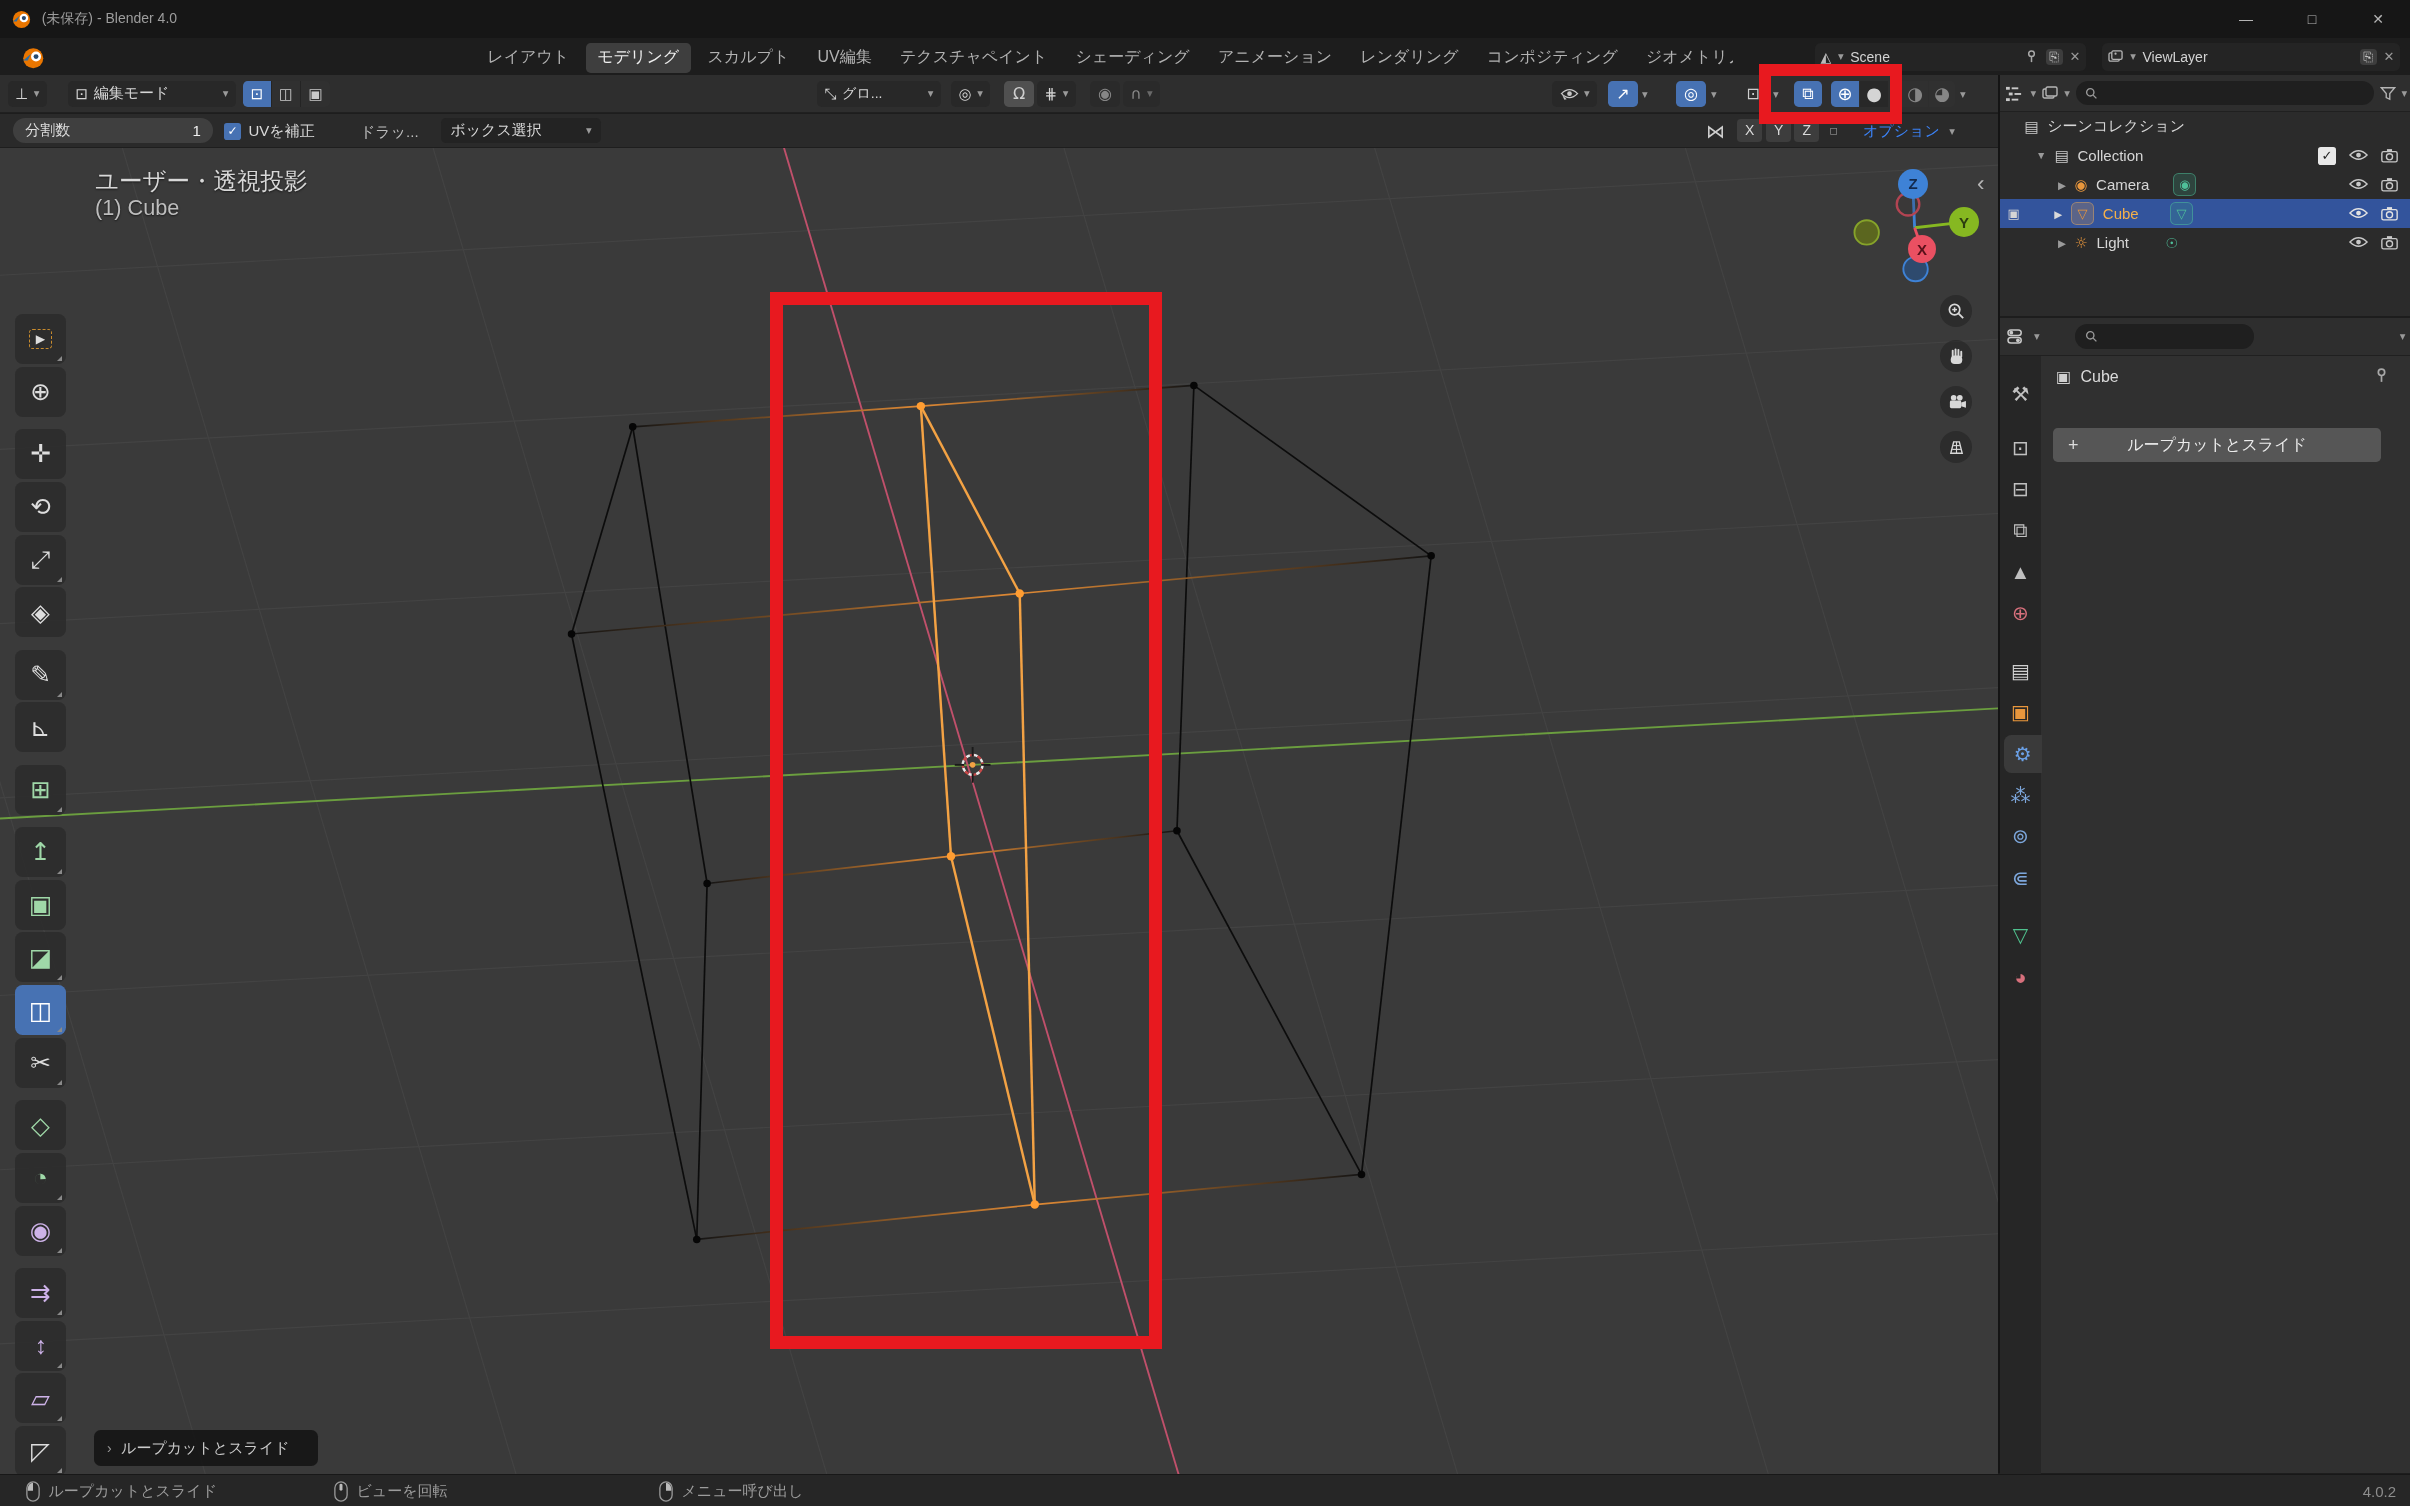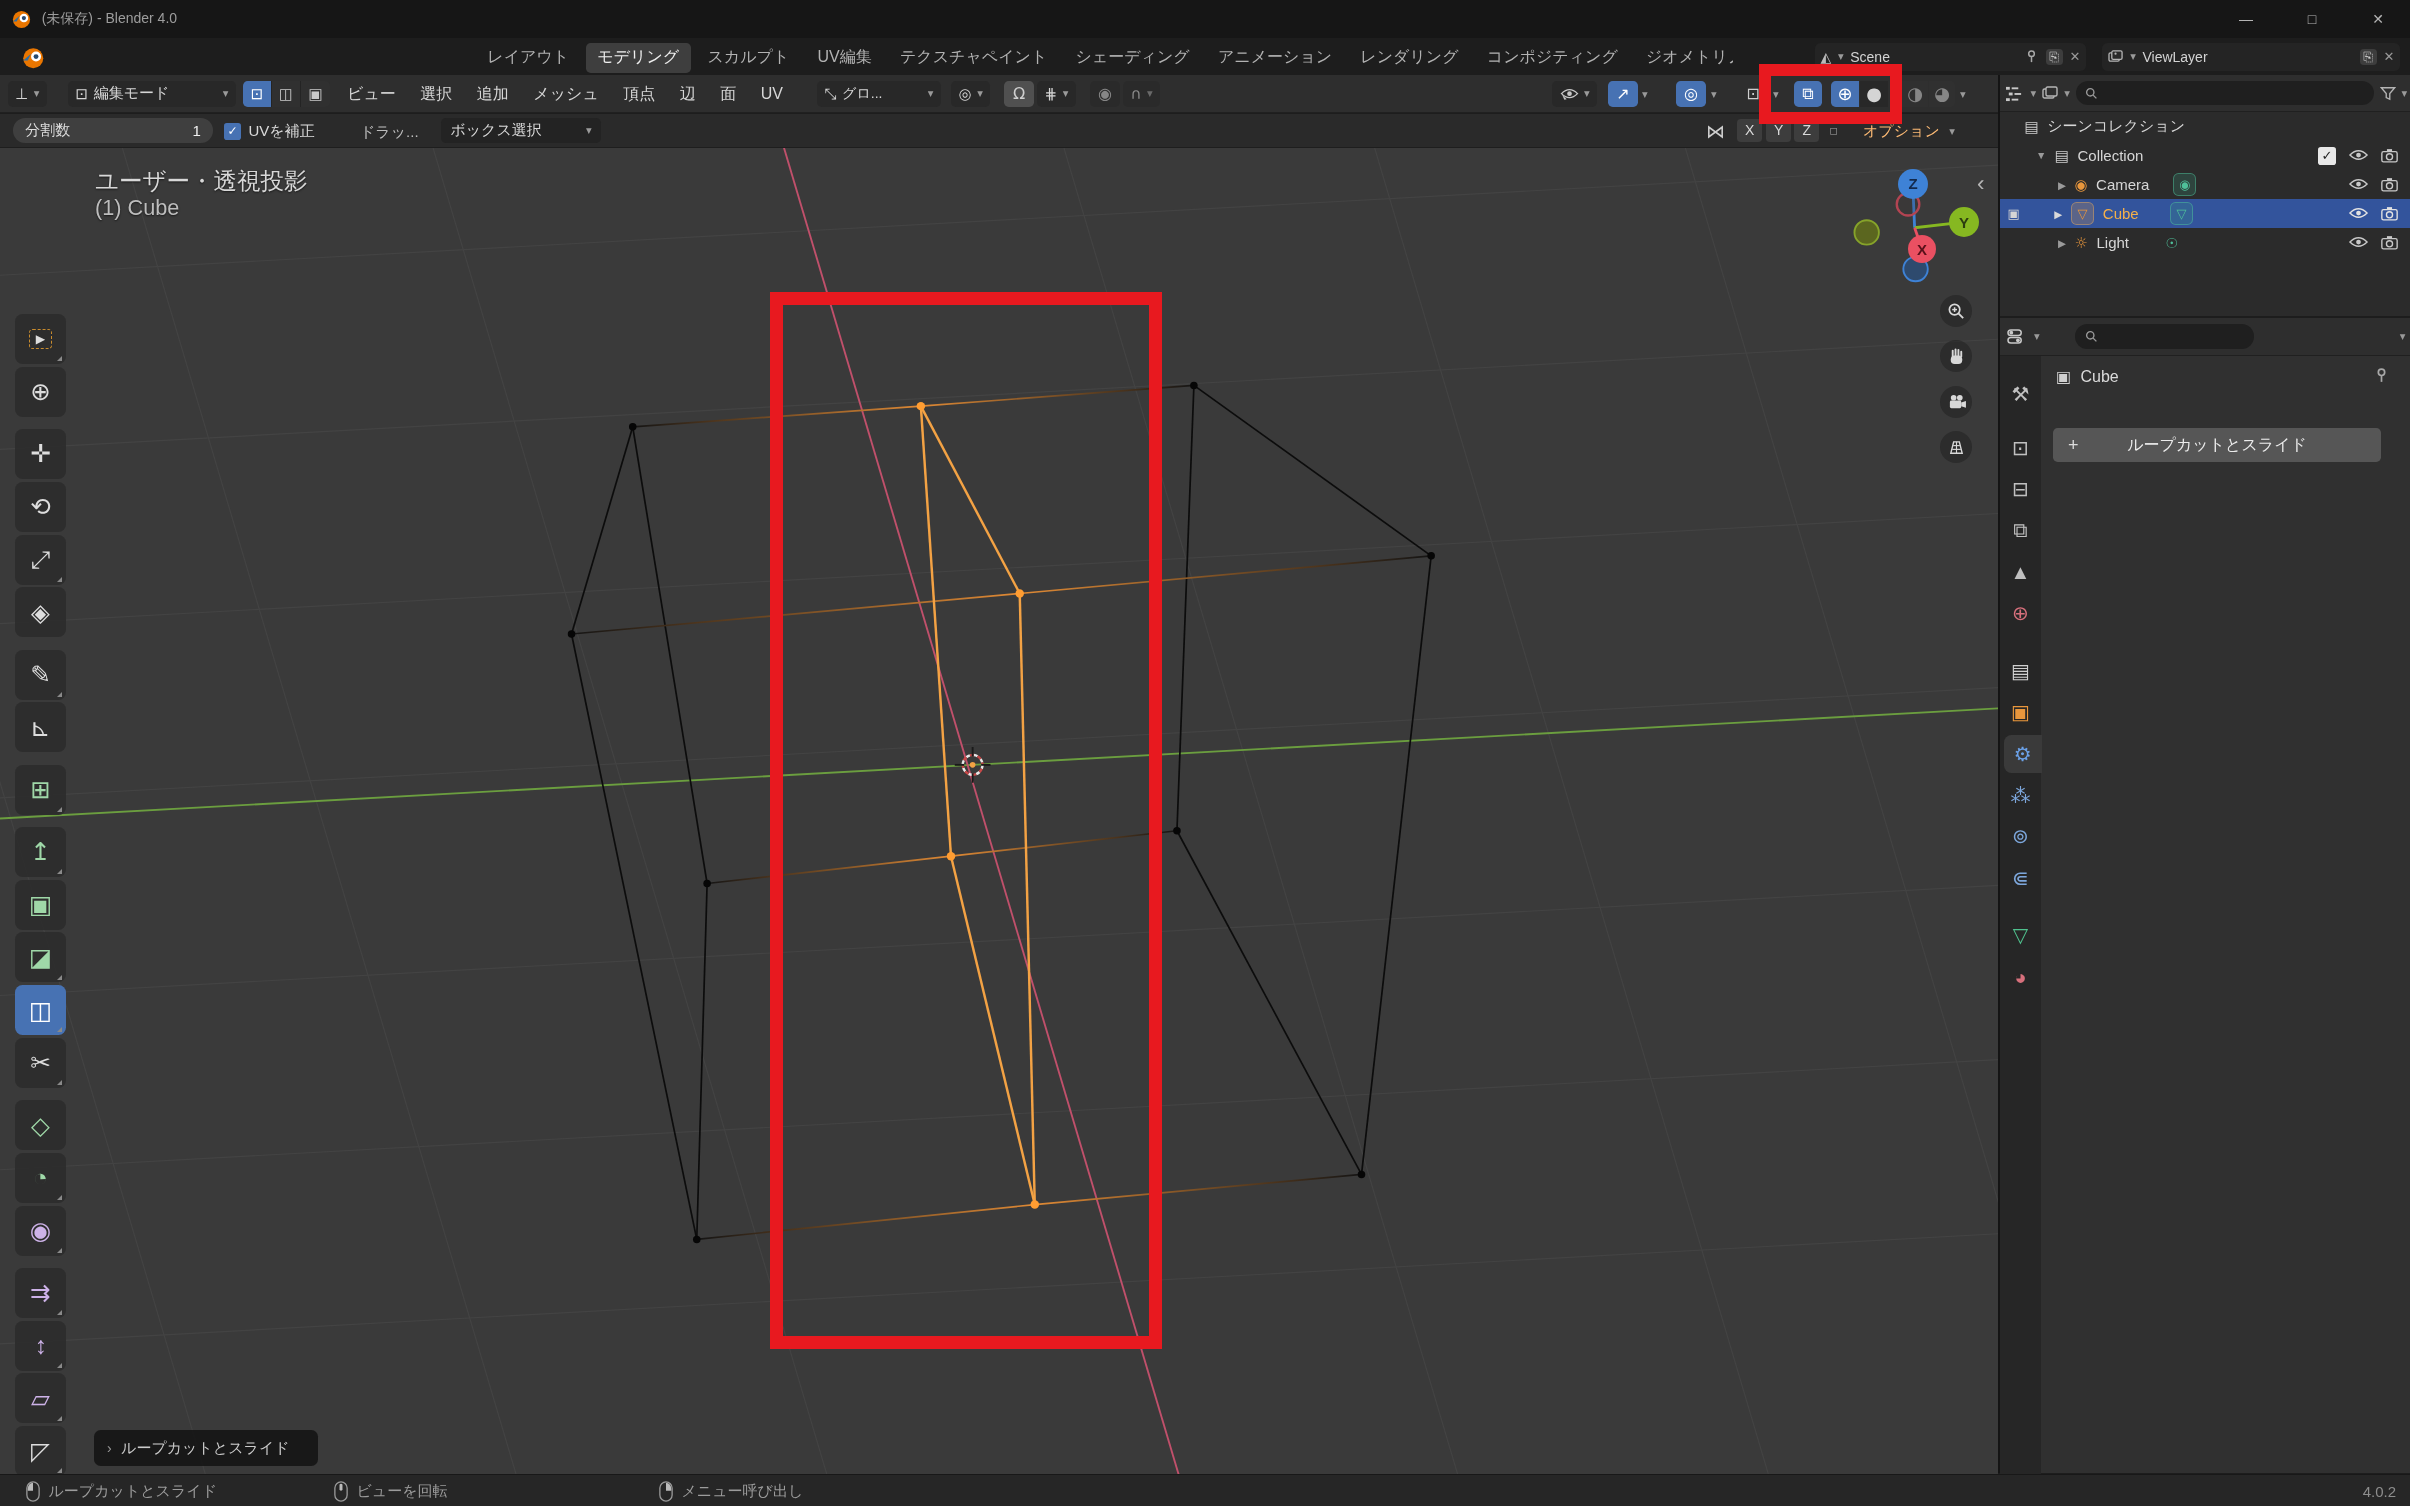--- a/index.html
+++ b/index.html
@@ -179,30 +179,20 @@
       <div class="sm">
           <span>⊡</span>
         </div>
       <div class="sm">
           <span>◫</span>
         </div>
       <div class="sm">
           <span>▣</span>
         </div>
     </div>
-    <div class="hmenu">
-      <span>ビュー</span>
-      <span>選択</span>
-      <span>追加</span>
-      <span>メッシュ</span>
-      <span>頂点</span>
-      <span>辺</span>
-      <span>面</span>
-      <span>UV</span>
-    </div>
     <div class="abs hbtn" style="left:817px;top:5.6px;width:124px;">
       <span class="glyph">⤡</span>
       <span class="grow" style="font-size:14px;">グロ...</span>
       <span class="v">▾</span>
     </div>
     <div class="abs hbtn" style="left:951px;top:5.6px;">
       <span class="glyph">◎</span>
       <span class="v">▾</span>
     </div>
     <div class="abs sq-btn pressed" style="left:1004px;top:5.6px;">
@@ -272,21 +262,21 @@
     <div class="abs drop" style="left:441px;top:3.8px;width:160px;">
       <span class="grow">ボックス選択</span>
       <span class="v">▾</span>
     </div>
     <span class="abs glyph" style="left:1706px;top:5.6px;font-size:19px;color:#cfcfcf;">⋈</span>
     <div class="abs xyz" style="left:1737px;top:4.7px;">X</div>
     <div class="abs xyz" style="left:1766px;top:4.7px;">Y</div>
     <div class="abs xyz" style="left:1794px;top:4.7px;">Z</div>
     <span class="abs glyph dim" style="left:1829px;top:7.5px;font-size:14px;">▫</span>
     <div class="abs row" style="left:1863px;top:7.5px;gap:9.4px;">
-      <span style="color:#fdba74;">オプション</span>
+      <span style="color:#3b82f6;">オプション</span>
       <span class="v">▾</span>
     </div>
   </div>
 
   <div class="abs viewport">
     <svg width="1998" height="1326" viewBox="0 0 2122 1408">
       <defs>
         <linearGradient id="gA" gradientUnits="userSpaceOnUse" x1="672" y1="296" x2="978" y2="274">
             <stop offset="0" stop-color="#141414"></stop>
             <stop offset="1" stop-color="#e08a35"></stop>

